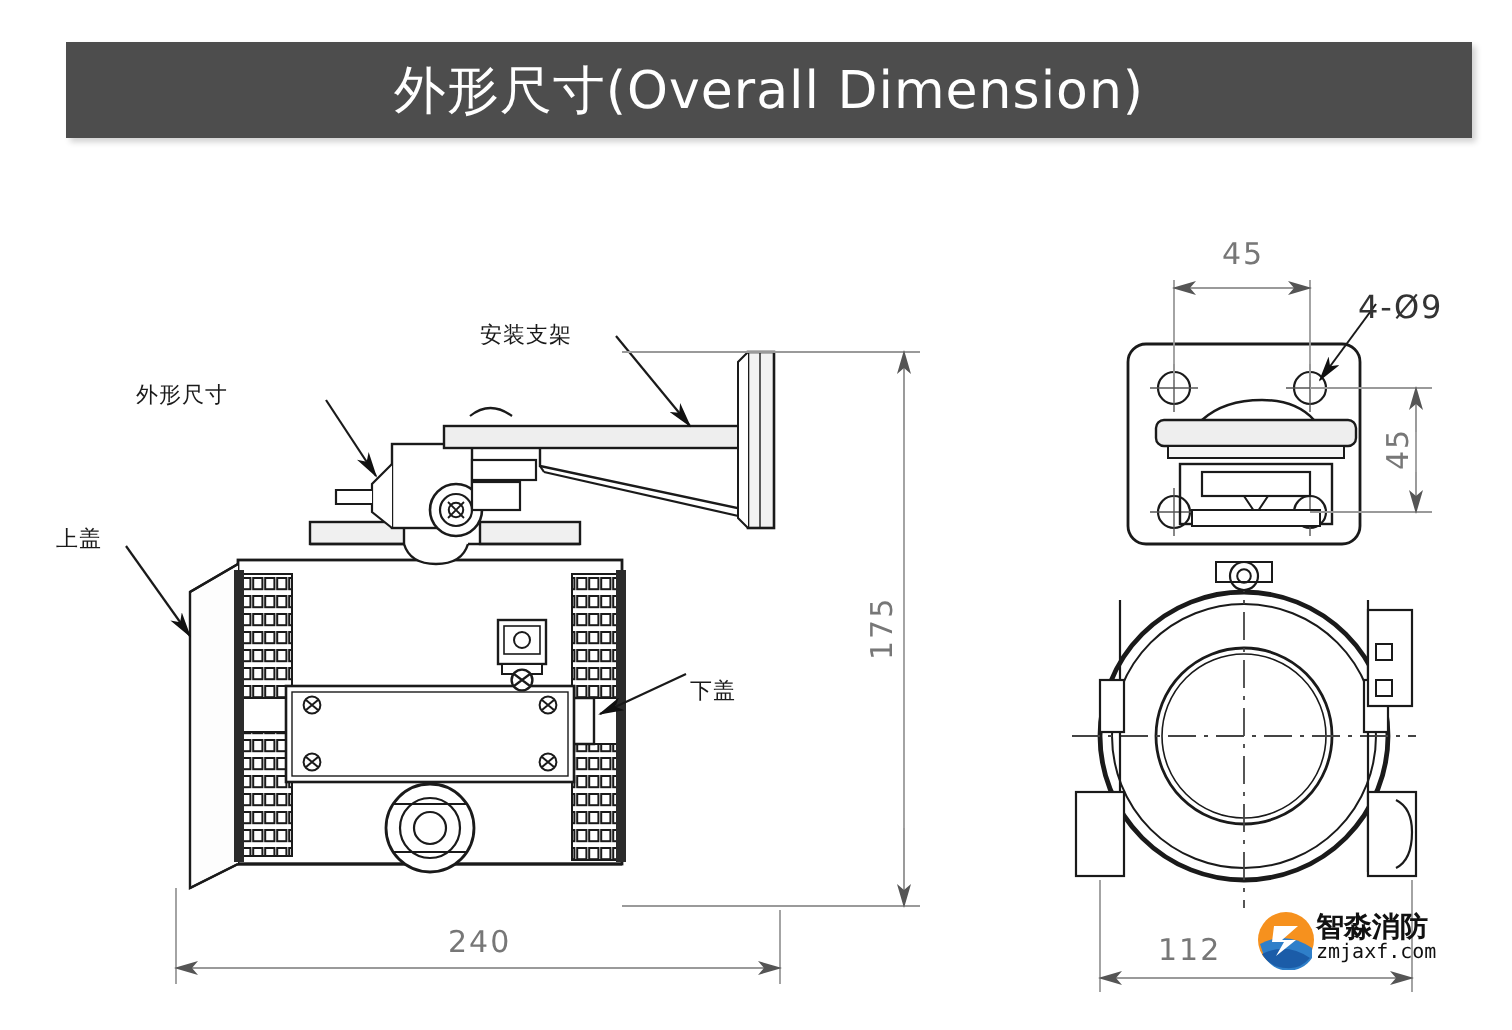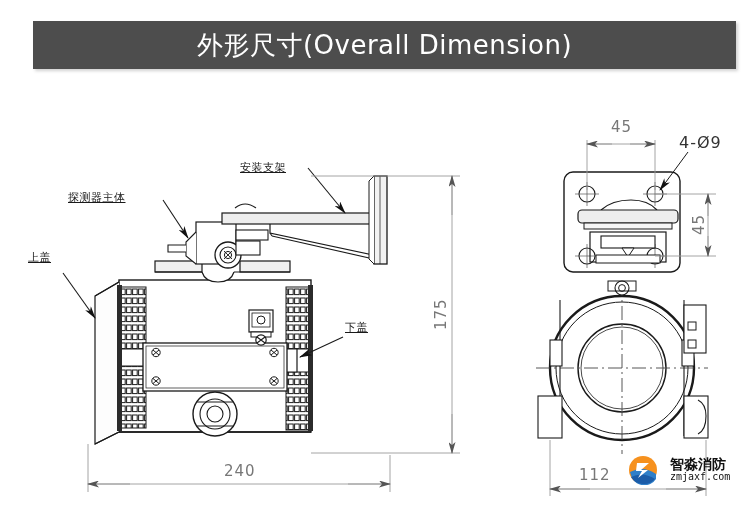--- a/index.html
+++ b/index.html
@@ -34,37 +34,36 @@
   .canvas svg{display:block;}
 
   
   .anno{
     position:absolute;
     font-family:"DejaVu Sans","Liberation Sans",sans-serif;
     font-size:11px;
     color:#1a1a1a;
     white-space:nowrap;
     letter-spacing:.5px;
-    text-decoration:underline;
   }
   .dim{
     position:absolute;
     font-family:"DejaVu Sans","Liberation Sans",sans-serif;
     font-size:15px;
     color:#777777;
     white-space:nowrap;
     letter-spacing:1px;
   }
   .dim.rot{transform:rotate(-90deg);transform-origin:left top;}
 
   
   .watermark{
     position:absolute;
     left:628px;top:455px;
-    display:flex;align-items:center;gap:12px;
+    display:flex;align-items:center;gap:0;
   }
   .wm-logo{width:30px;height:30px;position:relative;flex:0 0 auto;}
   .wm-text{display:flex;flex-direction:column;line-height:1.05;}
   .wm-cn{
     font-family:"DejaVu Sans","Liberation Sans",sans-serif;
     font-size:14px;font-weight:bold;color:#111111;letter-spacing:0px;
   }
   .wm-url{
     font-family:"DejaVu Sans Mono","Liberation Mono",monospace;
     font-size:10px;font-weight:normal;color:#111111;letter-spacing:0px;
@@ -293,37 +292,37 @@
           <line x1="590" y1="489" x2="550" y2="489" marker-end="url(#arrH)"></line>
           <line x1="666" y1="489" x2="706" y2="489" marker-end="url(#arrH)"></line>
         </g>
 
       </g>
     </svg>
   </div>
 
   <div class="anno" style="left:240px;top:160px;">安装支架</div>
 
-  <div class="anno" style="left:68px;top:190px;">探测器主体</div>
-
-  <div class="anno" style="left:28px;top:250px;">上盖</div>
-
-  <div class="anno" style="left:345px;top:320px;">下盖</div>
+  <div class="anno" style="left:68px;top:190px;">外形尺寸</div>
+
+  <div class="anno" style="left:28px;top:262px;">上盖</div>
+
+  <div class="anno" style="left:345px;top:338px;">下盖</div>
 
   <div class="dim rot" style="left:432px;top:330px;">175</div>
 
   <div class="dim" style="left:224px;top:462px;">240</div>
 
   <div class="dim" style="left:611px;top:118px;">45</div>
 
   <div class="dim rot" style="left:690px;top:235px;">45</div>
 
   <div class="dim" style="left:579px;top:466px;">112</div>
 
-  <div class="dim" style="left:679px;top:133px;font-size:16px;color:#333;">4-Ø9</div>
+  <div class="dim" style="left:679px;top:144px;font-size:16px;color:#333;">4-Ø9</div>
 
   <div class="watermark">
     <div class="wm-logo">
       <svg width="30" height="30" viewBox="0 0 30 30" xmlns="http://www.w3.org/2000/svg">
         <circle cx="15" cy="15" r="14" fill="#f6911e"></circle>
         <path d="M1.6,18 A14,14 0 0 0 29,18 L29,15 A14,14 0 0 1 1.6,15 Z" fill="#ffffff" opacity="0.0"></path>
         <path d="M2,17 Q15,10 28,19 L28,24 A14,14 0 0 1 4,23 Z" fill="#2f7fc9"></path>
         <path d="M3,22 Q15,16 27,24 A14,14 0 0 1 15,29 A14,14 0 0 1 3,22 Z" fill="#1b5ca8"></path>
         <path d="M9,8 L21,8 L13,15 L20,15 L10,23 L14,16 L8,16 Z" fill="#ffffff"></path>
       </svg>

